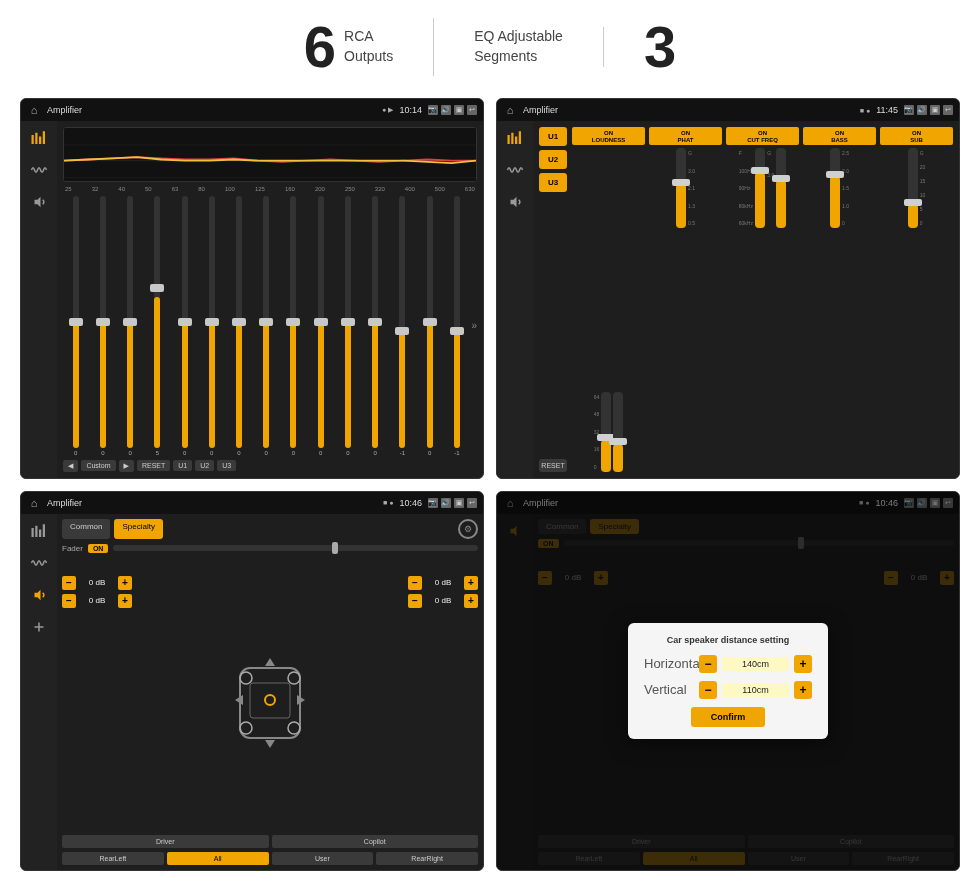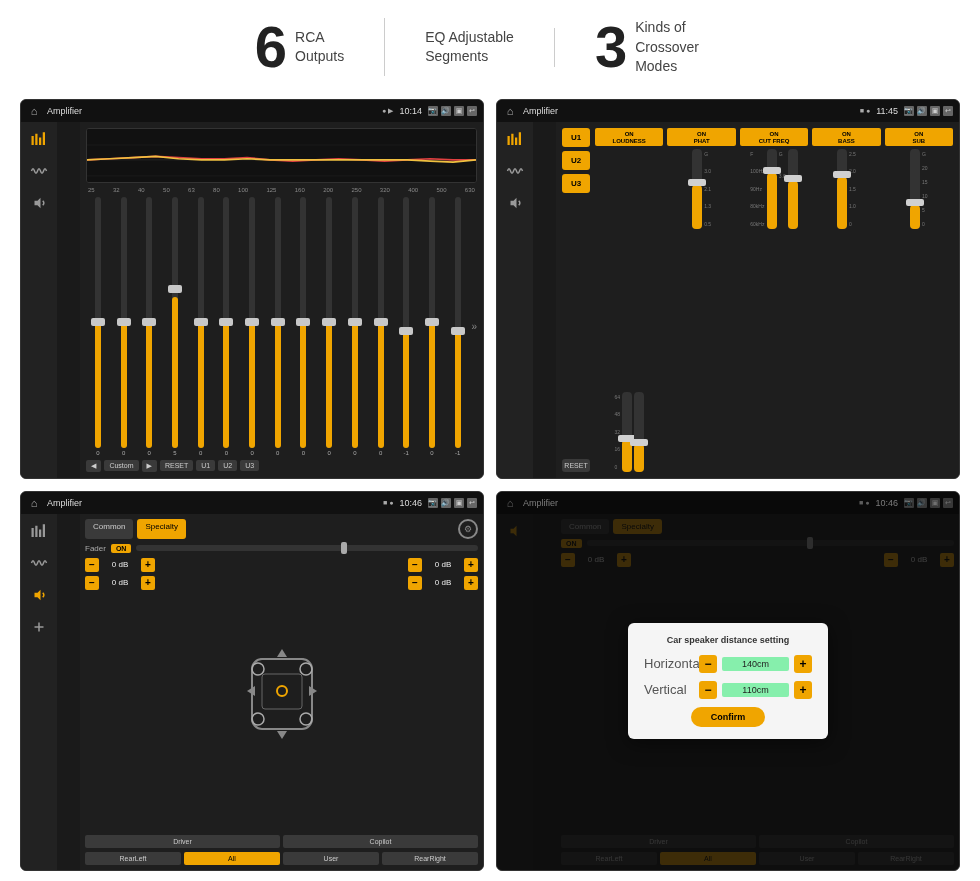--- a/index.html
+++ b/index.html
@@ -130,21 +130,20 @@
     .status-time {
       font-size: 9px;
       color: #ddd;
     }
 
     
     .screen-body {
       display: flex;
       flex: 1;
       overflow: hidden;
-      gap: 23px;
     }
 
     
     .left-sidebar {
       width: 36px;
       background: #222;
       display: flex;
       flex-direction: column;
       align-items: center;
       padding: 8px 0;
@@ -392,21 +391,21 @@
 
     .speaker-tab.active {
       background: #f0a500;
       color: #000;
     }
 
     .speaker-fader-row {
       display: flex;
       align-items: center;
       gap: 5px;
-      margin-bottom: 5px;
+      margin-bottom: 23px;
     }
 
     .fader-label {
       font-size: 8px;
       color: #aaa;
     }
 
     .fader-on {
       background: #f0a500;
       color: #000;
@@ -556,32 +555,32 @@
       justify-content: center;
       border-radius: 3px;
       cursor: pointer;
     }
 
     .dialog-value {
       font-size: 9px;
       color: #222;
       flex: 1;
       text-align: center;
-      background: #86efac;
+      background: #fef9c3;
       padding: 2px 4px;
       border-radius: 2px;
     }
 
     .dialog-confirm {
       background: #f0a500;
       color: #000;
       font-size: 9px;
       font-weight: bold;
       padding: 5px 20px;
-      border-radius: 10px;
+      border-radius: 3px;
       text-align: center;
       cursor: pointer;
       margin: 8px auto 0;
       display: block;
       width: fit-content;
     }
 
     .screen-relative {
       position: relative;
     }
@@ -621,21 +620,20 @@
   <div class="features-row">
     <div class="feature-item">
       <span class="feature-number">6</span>
       <span class="feature-text">RCA<br>Outputs</span>
     </div>
     <div class="feature-item">
       <span class="feature-text">EQ Adjustable<br>Segments</span>
     </div>
     <div class="feature-item">
       <span class="feature-number">3</span>
-      <span class="feature-text">Kinds of<br>Crossover Modes</span>
     </div>
   </div>
 
   <div class="screens-grid">
 
     <div class="screen">
       <div class="status-bar">
         <div class="status-home">⌂</div>
         <span class="status-title">Amplifier</span>
         <span style="font-size:7px;color:#aaa;">● ▶</span>

